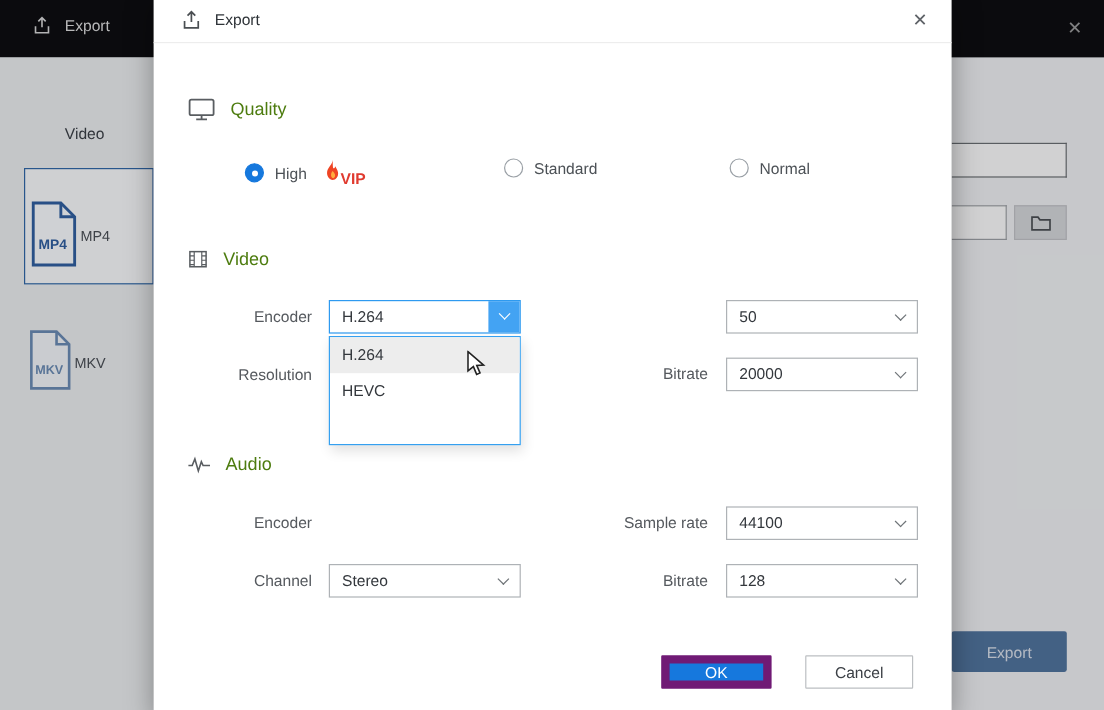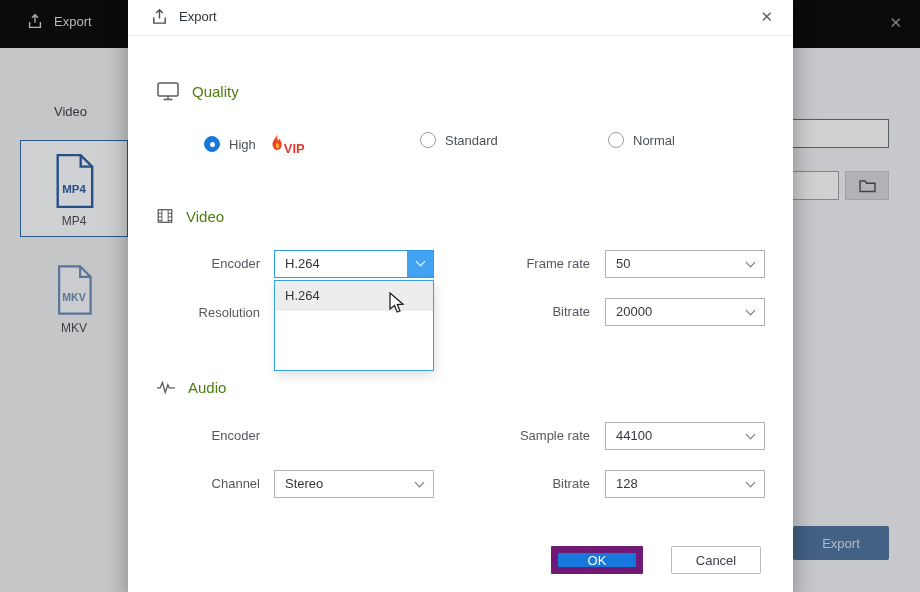--- a/index.html
+++ b/index.html
@@ -8,21 +8,21 @@
 
   
   .titlebar { position: absolute; left: 0; top: 0; width: 920px; height: 48px; background: #0b0c0e; z-index: 1; }
   .tb-group { position: absolute; left: 26px; top: 12px; display: flex; align-items: center; gap: 10px; }
   .tb-title { font-size: 13px; color: #dedede; }
   .tb-close { position: absolute; right: 18px; top: 14px; font-size: 15px; color: #9a9a9a; cursor: default; }
 
   .bg-body { position: absolute; left: 0; top: 48px; width: 920px; height: 544px; background: #f1f2f4; z-index: 1; }
   .side-panel { position: absolute; left: 0; top: 48px; width: 129px; height: 544px; background: #edeff1; border-right: 1px solid #d4d7da; z-index: 1; }
   .video-tab { position: absolute; left: 54px; top: 56px; font-size: 13px; color: #3a3f45; }
-  .format-card { position: absolute; left: 20px; width: 108px; display: flex; flex-direction: column; align-items: center; padding-top: 12px; }
+  .format-card { position: absolute; left: 20px; width: 108px; display: flex; align-items: center; padding-top: 12px; }
   .format-card.selected { top: 92px; height: 97px; background: #fbfcfd; border: 1px solid #2f67a8; }
   .format-card.plain { top: 204px; height: 84px; background: transparent; border: none; }
   .fmt-label { margin-top: 5px; font-size: 12px; color: #4a4f55; }
 
   .bg-input1 { position: absolute; left: 793px; top: 119px; width: 96px; height: 29px; background: #fdfdfd; border: 1px solid #6b6f73; border-left: none; z-index: 1; }
   .bg-input2 { position: absolute; left: 793px; top: 171px; width: 46px; height: 29px; background: #fdfdfd; border: 1px solid #9ea2a6; border-left: none; z-index: 1; }
   .bg-folder-btn { position: absolute; left: 845px; top: 171px; width: 44px; height: 29px; background: #d6d8db; border: 1px solid #c2c4c7; display: flex; align-items: center; justify-content: center; z-index: 1; }
   .bg-export-btn { position: absolute; left: 793px; top: 526px; width: 96px; height: 34px; background: #50749e; color: #d9e0ea; font-size: 13px; display: flex; align-items: center; justify-content: center; border-radius: 2px; z-index: 1; }
 
   .overlay { position: absolute; left: 0; top: 0; width: 920px; height: 592px; background: rgba(10,12,16,0.18); z-index: 5; }
@@ -172,34 +172,34 @@
     <div class="flabel fl-c1 rt1">Encoder</div>
     <div class="control open ct-c1 rt1" style="position:absolute;">
       <span class="val">H.264</span>
       <span class="chevbox">
           <span class="chev"></span>
         </span>
     </div>
 
     <div class="flabel fl-c1" style="top:299px;">Resolution</div>
 
-    <div class="flabel fl-c2 rt1">Frame rate</div>
     <div class="control ct-c2 rt1">
       <span class="val">50</span>
       <span class="chev"></span>
     </div>
 
     <div class="flabel fl-c2 rt2">Bitrate</div>
     <div class="control ct-c2 rt2">
       <span class="val">20000</span>
       <span class="chev"></span>
     </div>
 
     <div class="ddlist">
       <div class="dditem hl">H.264</div>
+      <div class="dditem">HEVC</div>
     </div>
 
     <div class="sec-head sh-audio">
       <svg width="20" height="18" viewBox="0 0 22 20">
         <path d="M1 11 h3.5 L7 5 l3.2 11 L13 7.5 l1.6 3.5 H21" fill="none" stroke="#595d61" stroke-width="1.5"></path>
       </svg>
       <span>Audio</span>
     </div>
 
     <div class="flabel fl-c1 rt3">Encoder</div>

